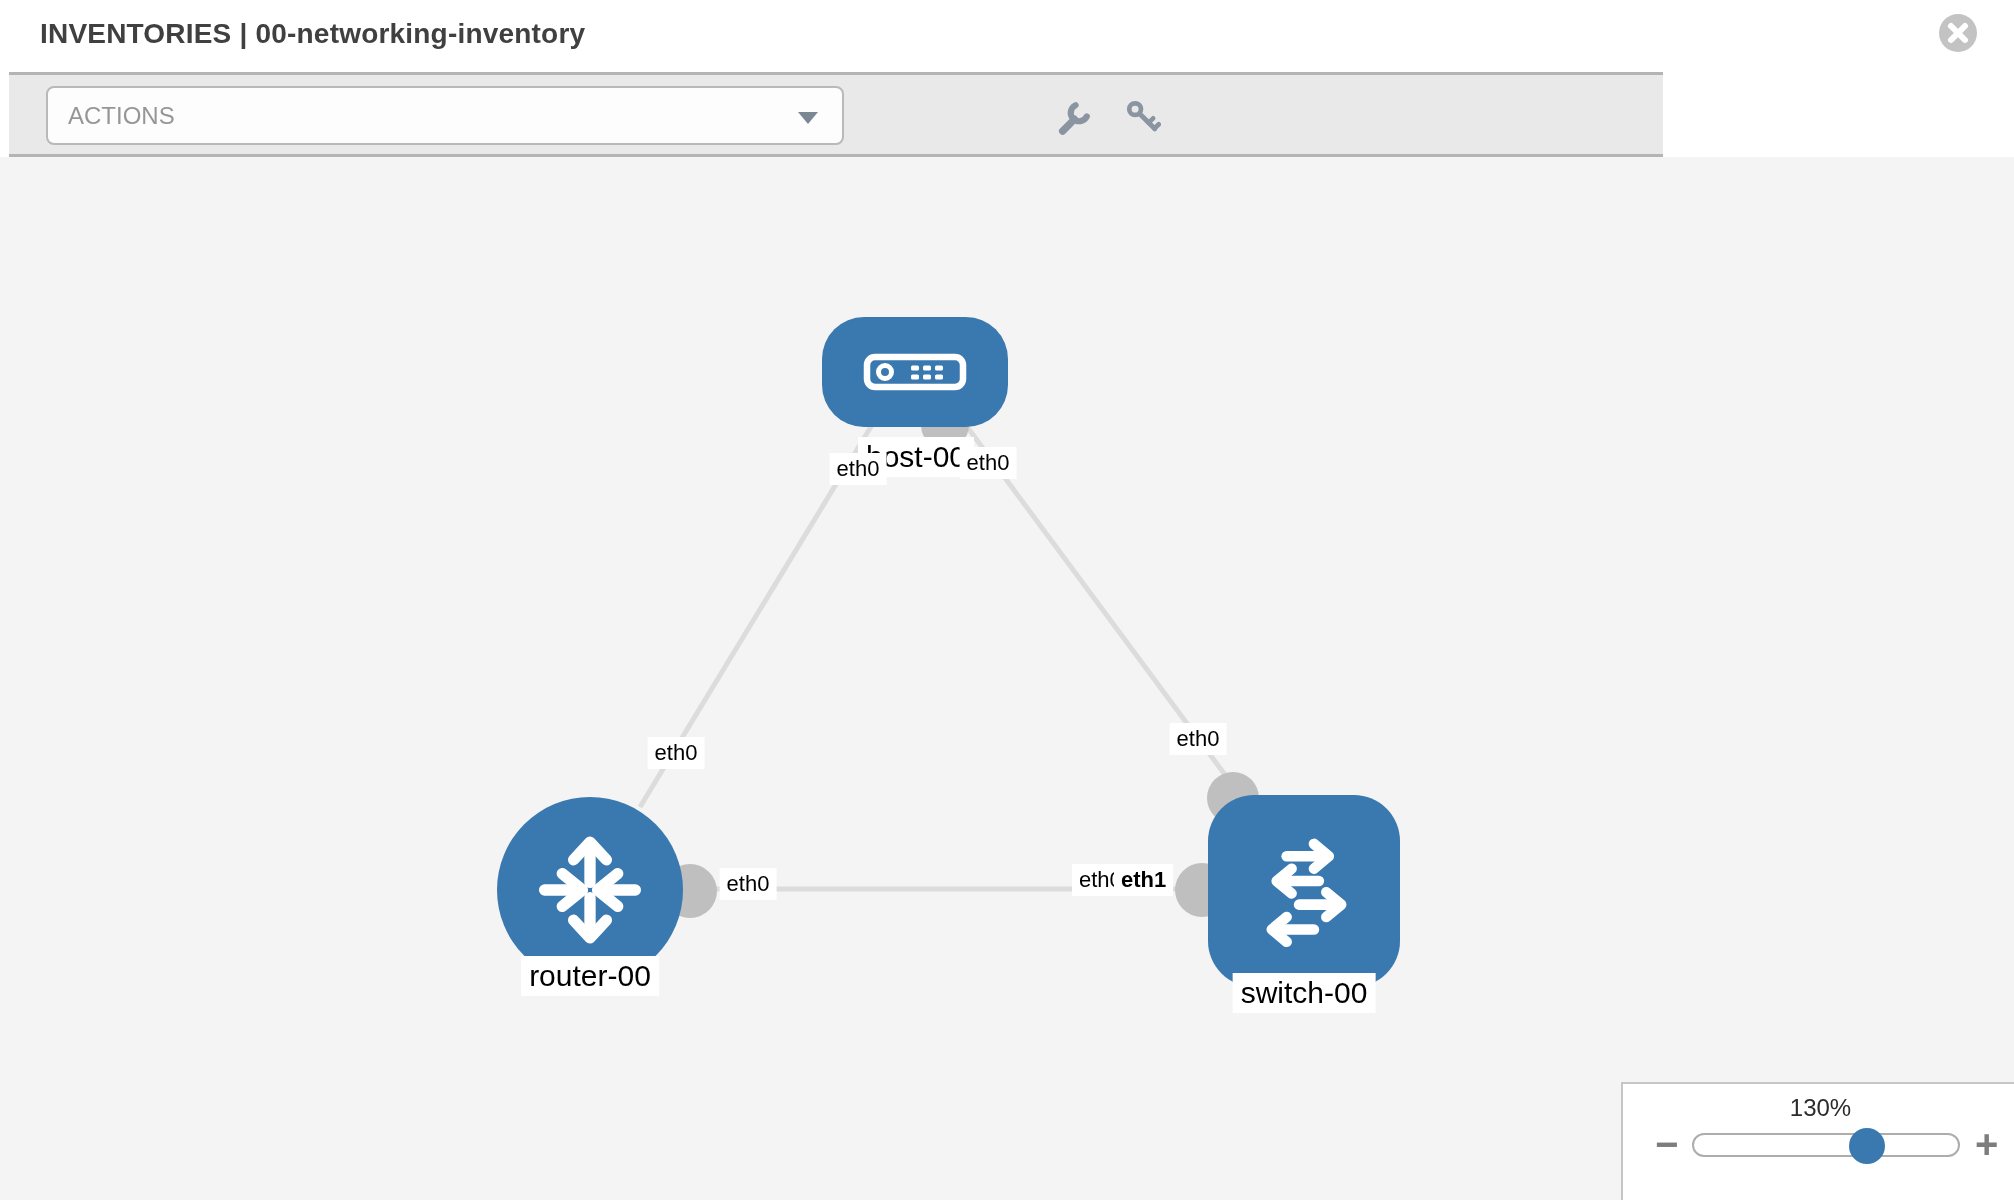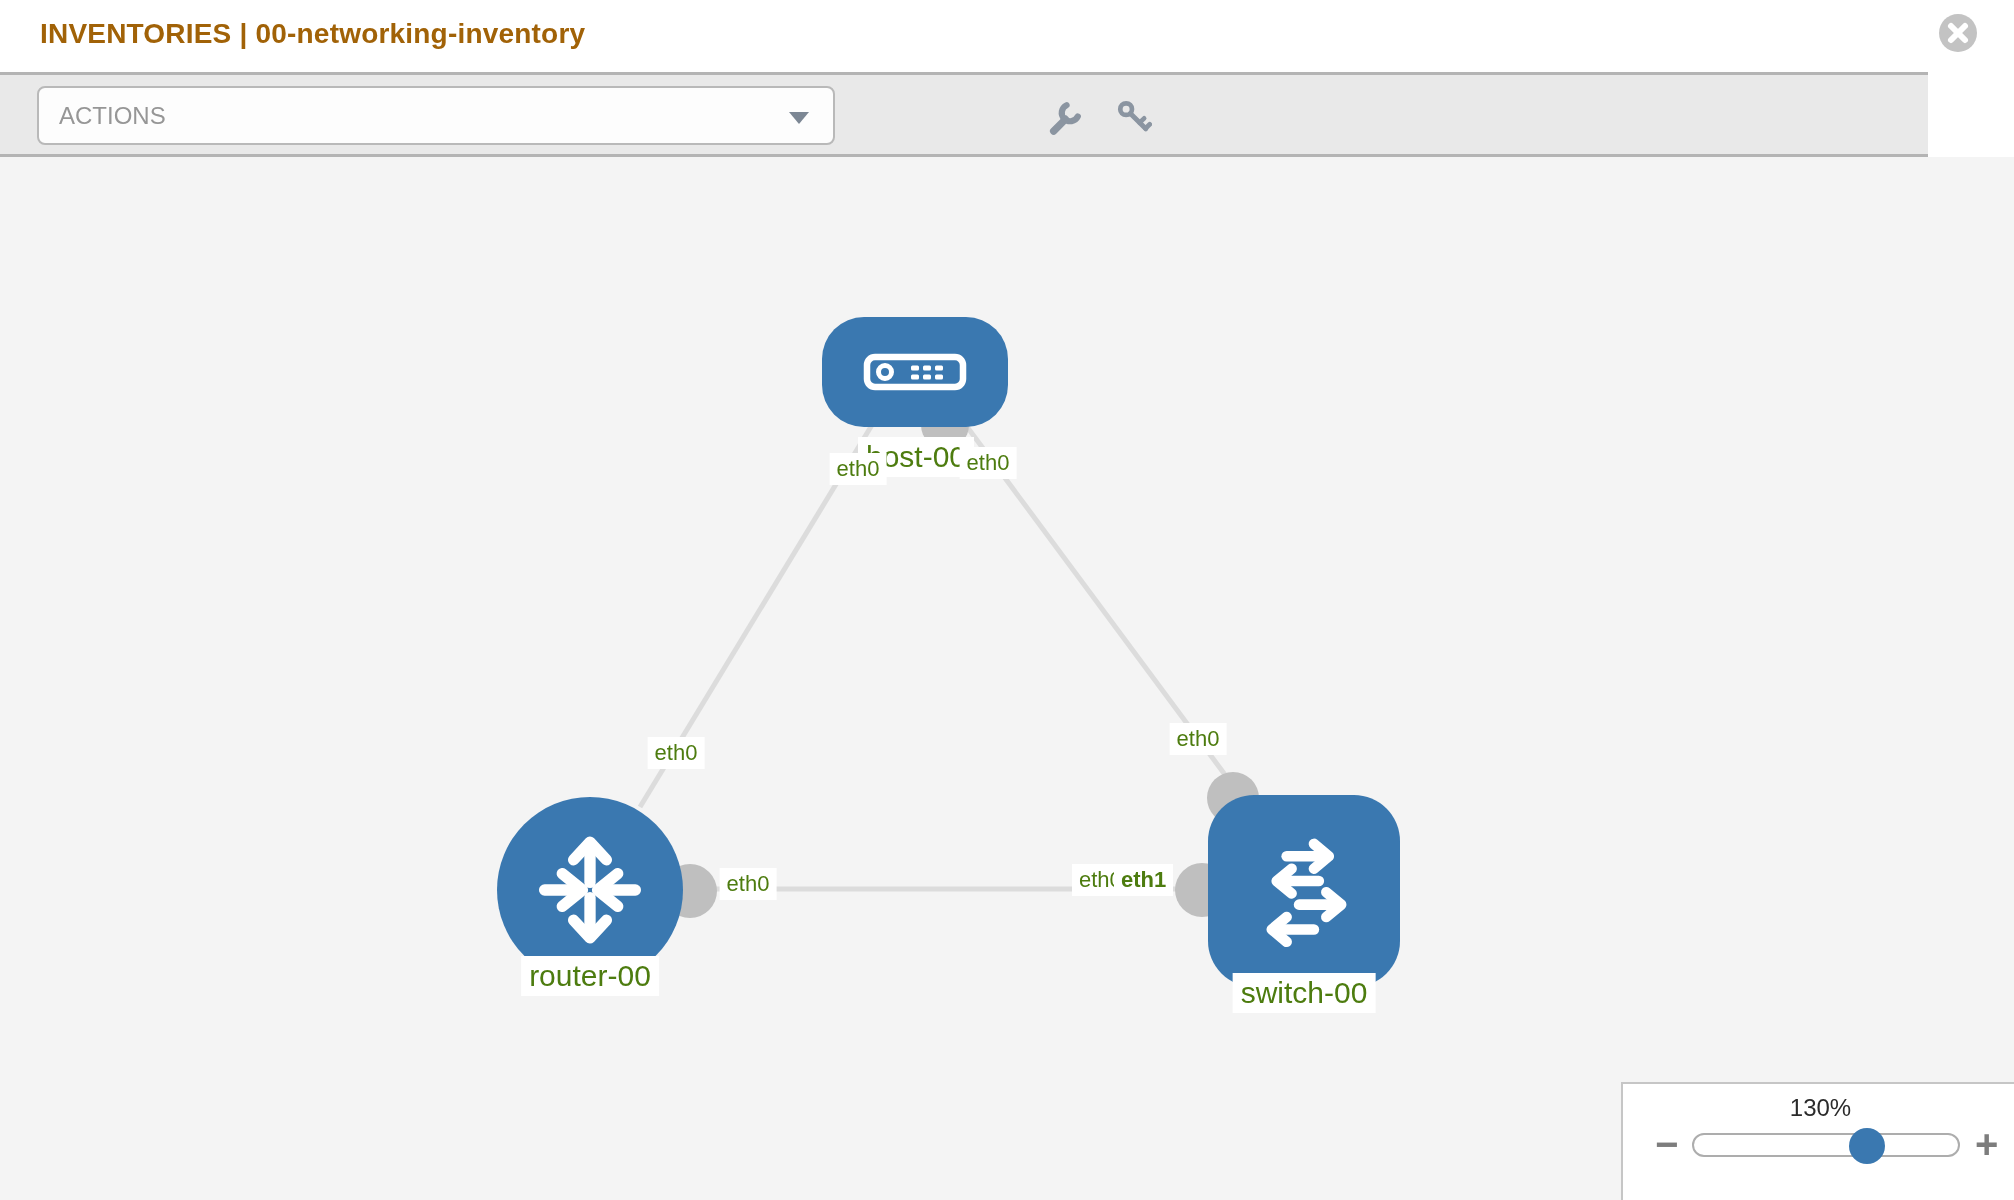--- a/index.html
+++ b/index.html
@@ -3,26 +3,26 @@
 <meta charset="utf-8">
 <style>
   * { margin:0; padding:0; box-sizing:border-box; }
   html,body { width:2014px; height:1200px; overflow:hidden; background:#fff;
               font-family:"Liberation Sans", sans-serif; }
   #app { position:relative; width:2014px; height:1200px; background:#fff; }
 
   
   .header { position:absolute; left:0; top:0; width:2014px; height:72px; background:#ffffff; }
   .header-title { position:absolute; left:40px; top:18px; font-size:28px; font-weight:bold;
-                  color:#a16207; letter-spacing:.2px; }
+                  color:#404040; letter-spacing:.2px; }
   .close-btn { position:absolute; right:37px; top:14px; width:38px; height:38px; border-radius:50%;
                background:#c3c3c3; cursor:pointer; display:flex; align-items:center; justify-content:center; }
 
   
-  .toolbar { position:absolute; left:0; top:72px; width:1928px; height:85px; background:#e9e9e9;
+  .toolbar { position:absolute; left:9px; top:72px; width:1654px; height:85px; background:#e9e9e9;
              border-top:3px solid #b4b4b4; border-bottom:3px solid #b4b4b4; }
   .combo { position:absolute; top:11px; height:59px; background:#fdfdfd; border:2px solid #b9b9b9;
            border-radius:8px; font-size:24px; color:#969696; line-height:55px; padding-left:20px;
            cursor:pointer; }
   .combo-actions { left:37px; width:798px; }
   .combo-search  { left:1182px; width:797px; }
   .caret { position:absolute; right:24px; top:24px; width:0; height:0;
            border-left:10px solid transparent; border-right:10px solid transparent;
            border-top:12px solid #7c8794; }
   .tool-icon { position:absolute; top:24px; width:36px; height:36px; cursor:pointer; }
@@ -32,21 +32,21 @@
   
   .canvas { position:absolute; left:0; top:157px; width:2014px; height:1043px; background:#f4f4f4; }
   .links-svg { position:absolute; left:0; top:0; width:2014px; height:1043px; }
 
   .node { position:absolute; background:#3a78b0; display:flex; align-items:center; justify-content:center;
           cursor:pointer; }
   .node-host   { left:822px; top:160px; width:186px; height:110px; border-radius:42px; }
   .node-router { left:497px; top:640px; width:186px; height:186px; border-radius:50%; }
   .node-switch { left:1208px; top:638px; width:192px; height:192px; border-radius:46px; }
 
-  .chip { position:absolute; background:#ffffff; color:#4d7c0f; white-space:nowrap;text-align:center; }
+  .chip { position:absolute; background:#ffffff; color:#000000; white-space:nowrap;text-align:center; }
   .chip-node { font-size:30px; padding:3px 8px; transform:translateX(-50%); }
   .chip-eth  { font-size:22px; padding:3px 7px; transform:translateX(-50%); }
   .chip-eth-abs { font-size:22px; padding:3px 7px; }
 
   
   .zoom-panel { position:absolute; left:1621px; top:1082px; width:395px; height:120px;
                 background:#ffffff; border:2px solid #c6c6c6; }
   .zoom-level { position:absolute; left:0; top:10px; width:395px; text-align:center;
                 font-size:24px; color:#2b2b2b; }
   .zoom-minus, .zoom-plus { position:absolute; top:40px; font-size:40px; font-weight:bold;

